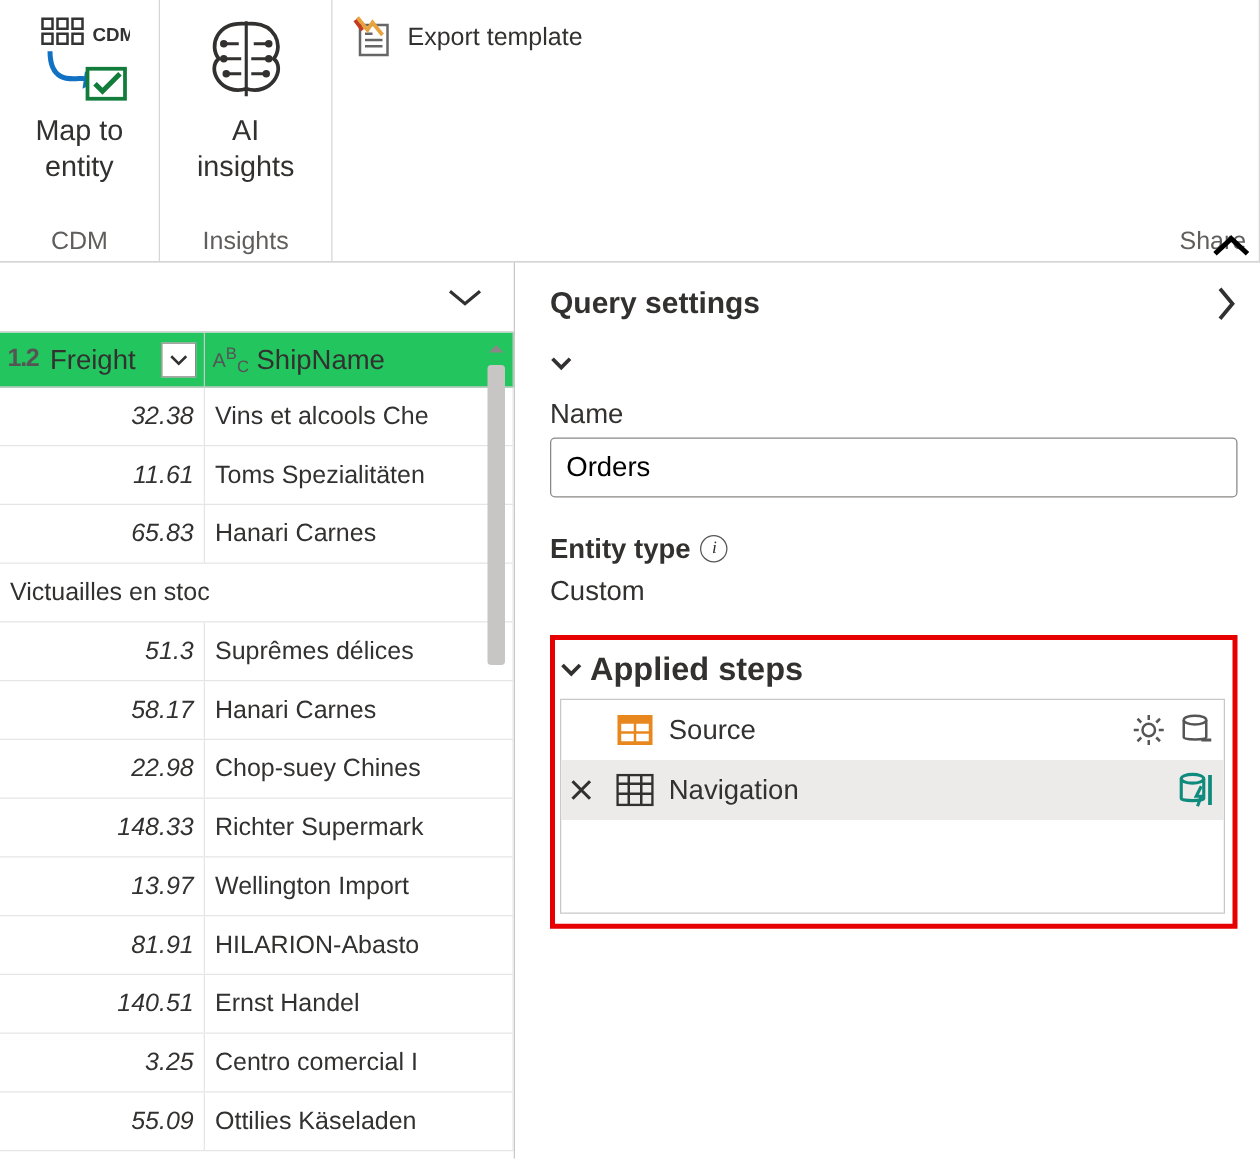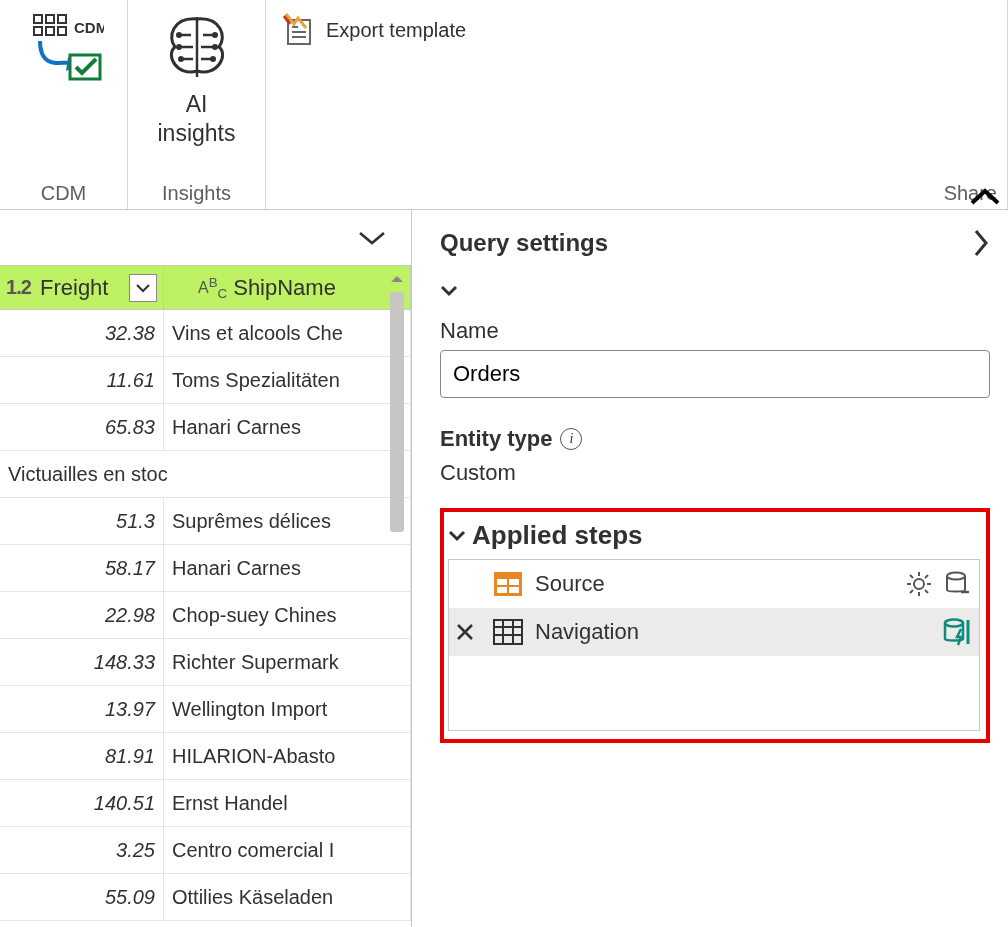--- a/index.html
+++ b/index.html
@@ -72,21 +72,21 @@
   
   .formula-bar {
     height: 56px; border-bottom: 1px solid #c8c8c8; display:flex; align-items:center;
     justify-content:flex-end; padding-right:10px;
   }
   .formula-bar .chev { font-size:26px; color:#323130; cursor:pointer; padding:4px 14px;}
 
   
   .grid { flex:1; overflow:hidden; position:relative;}
   .grid-head {
-    display:flex; background:#bef264; border-bottom:1px solid #c8c8c8; height:44px;gap:28px;
+    display:flex; background:#22c55e; border-bottom:1px solid #c8c8c8; height:44px;
   }
   .colhead {
     display:flex; align-items:center; gap:6px; border-right:1px solid #c8c8c8;
     padding:0 6px; font-size:22px; position:relative;
   }
   .colhead .type-icon { font-size:18px; color:#555; min-width:28px; }
   .colhead .filter-btn {
     width:28px; height:28px; border:1px solid #8a8886; display:flex; align-items:center;
     justify-content:center; margin-left:auto; font-size:14px; background:#fff; cursor:pointer;
   }
@@ -158,20 +158,22 @@
                 <rect x="22" y="16" width="8" height="8"></rect>
                 <rect x="34" y="16" width="8" height="8"></rect>
             </g>
             <text x="50" y="22" font-size="15" font-weight="700" fill="#333">CDM</text>
             <path d="M16 30 C 16 60, 40 50, 44 52" fill="none" stroke="#1172c4" stroke-width="4"></path>
             <path d="M44 46 L54 54 L42 60 Z" fill="#1172c4"></path>
             <rect x="46" y="44" width="30" height="24" fill="#fff" stroke="#127c3a" stroke-width="3"></rect>
             <path d="M52 56 L58 62 L72 48" fill="none" stroke="#127c3a" stroke-width="4"></path>
           </svg>
         </div>
+        <div class="lbl" style="white-space:pre-line;">Map to
+entity</div>
       </div>
     </div>
     <div class="group-title">CDM</div>
   </div>
 
   <div class="ribbon-group" style="width:138px;">
     <div class="items">
       <div class="big-btn">
         <div class="icon-slot">
           <svg width="72" height="72" viewBox="0 0 72 72">

